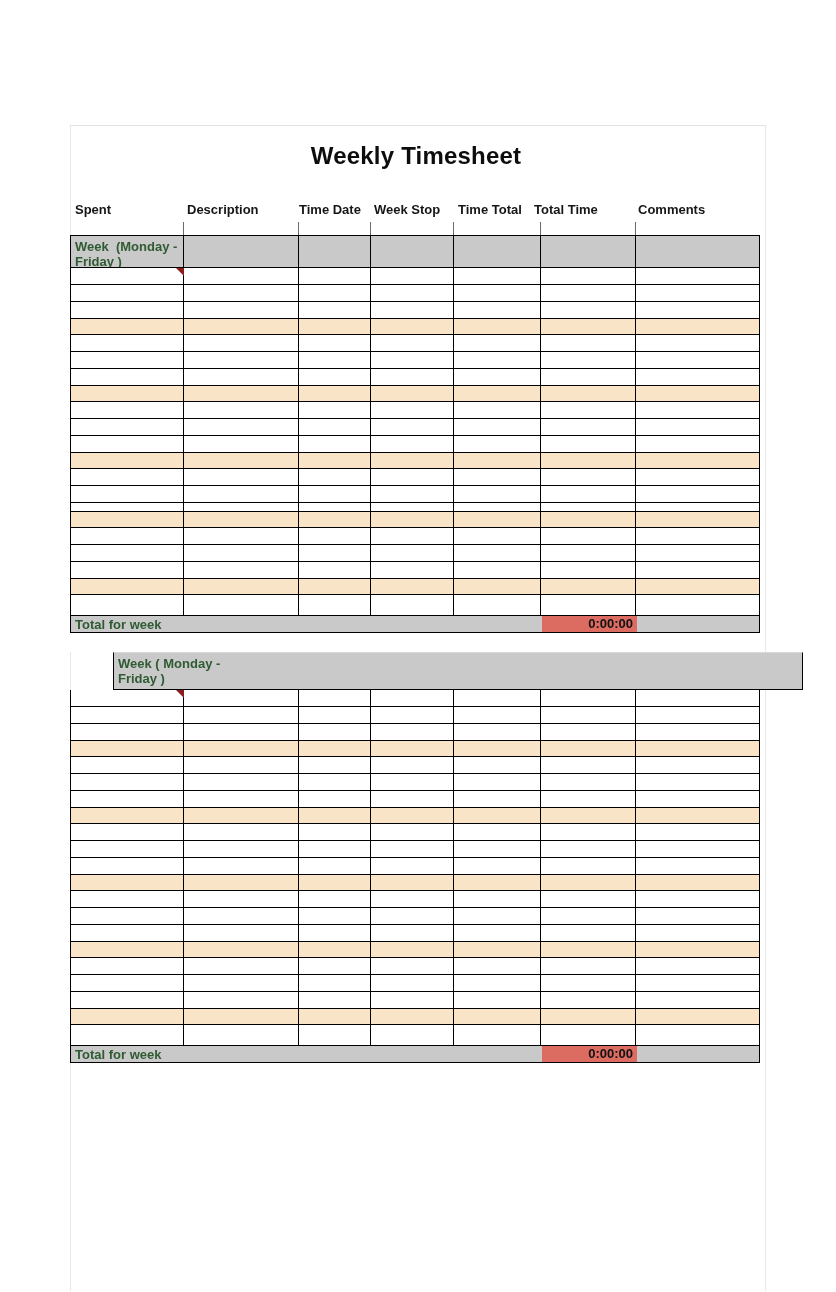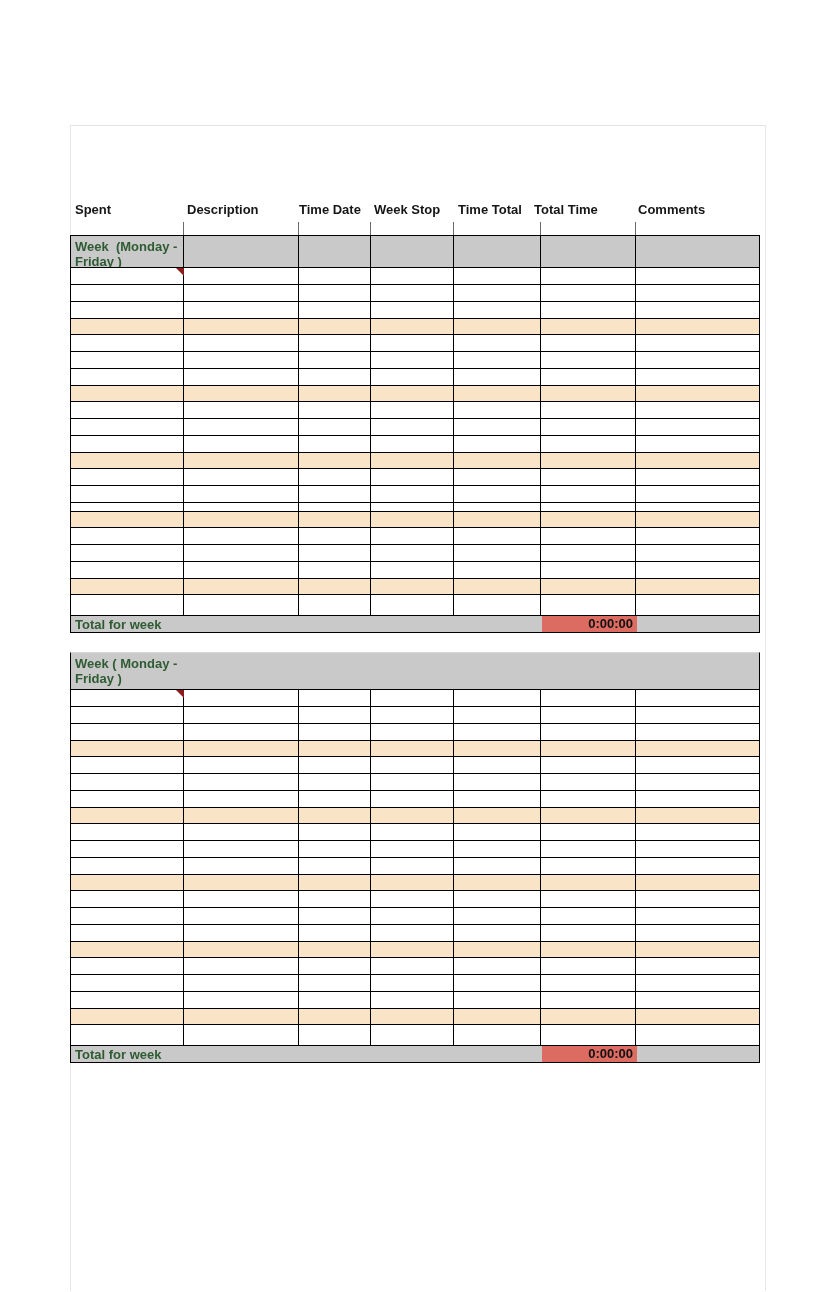--- a/index.html
+++ b/index.html
@@ -25,21 +25,21 @@
   }
   .colheaders{position:absolute;left:-1px;top:76px;width:690px;height:17px;}
   .colheaders span{position:absolute;top:0;font-size:13px;font-weight:bold;color:#161616;white-space:nowrap;}
   .tick{position:absolute;top:96px;width:1px;height:13px;background:#6b6b6b;}
   .table{position:absolute;left:-1px;top:109px;width:690px;}
   .band{
     position:relative;box-sizing:border-box;width:690px;background:var(--gray);
     display:flex;overflow:hidden;
   }
   .band.with-borders{border:1px solid #000;height:33px;}
-  .band.no-dividers{border-left:1px solid #000;border-right:1px solid #000;border-bottom:1px solid #000;border-top:1px solid #d9d9d9;height:38px;}
+  .band.no-dividers{border-left:1px solid #000;border-right:1px solid #000;border-bottom:1px solid #000;border-top:1px solid #d9d9d9;height:38px;margin-left:43px;}
   .band .cell{box-sizing:border-box;height:100%;border-right:1px solid #000;flex:0 0 auto;}
   .band .cell:last-child{border-right:none;}
   .band-label{
     position:absolute;left:4px;top:3px;width:116px;font-size:13px;font-weight:bold;
     color:var(--green);line-height:15px;white-space:pre-wrap;
   }
   .rows{
     position:relative;box-sizing:border-box;width:690px;
     border-left:1px solid #000;border-right:1px solid #000;overflow:hidden;background:#fff;
   }
@@ -65,20 +65,21 @@
     font-weight:bold;color:#111;line-height:16px;
   }
   .gap{width:690px;height:19px;background:#fff;}
 </style>
 </head>
 <body>
 
 <div class="page">
   <div class="card">
 
+    <div class="title">Weekly Timesheet</div>
 
     <div class="colheaders">
       <span style="left:5px">Spent</span>
       <span style="left:117px">Description</span>
       <span style="left:229px">Time Date</span>
       <span style="left:304px">Week Stop</span>
       <span style="left:388px">Time Total</span>
       <span style="left:464px">Total Time</span>
       <span style="left:568px">Comments</span>
     </div>

